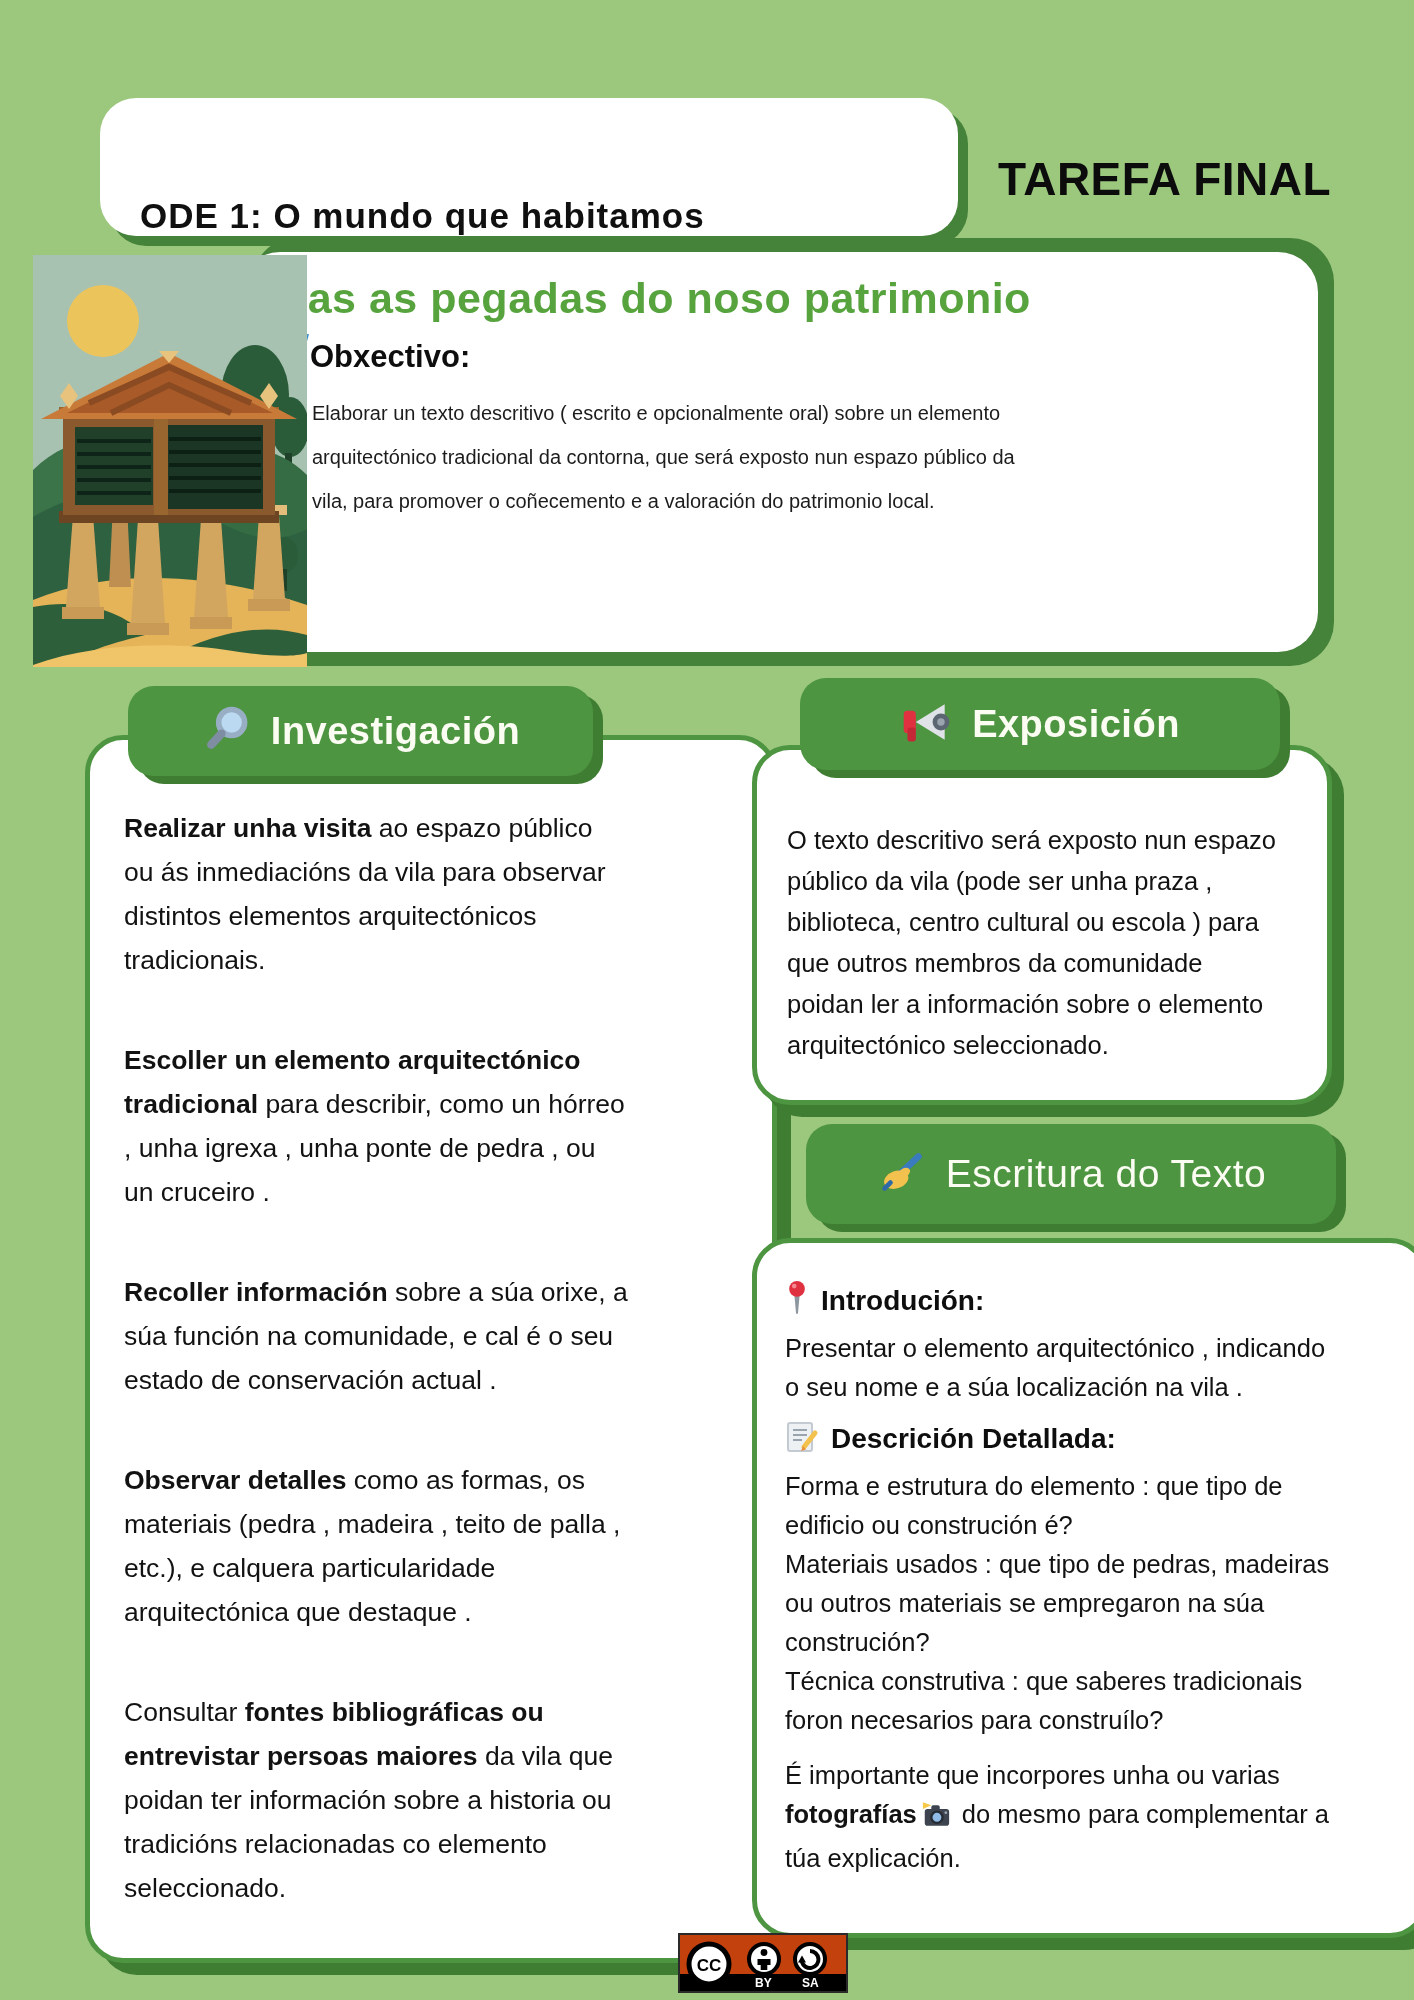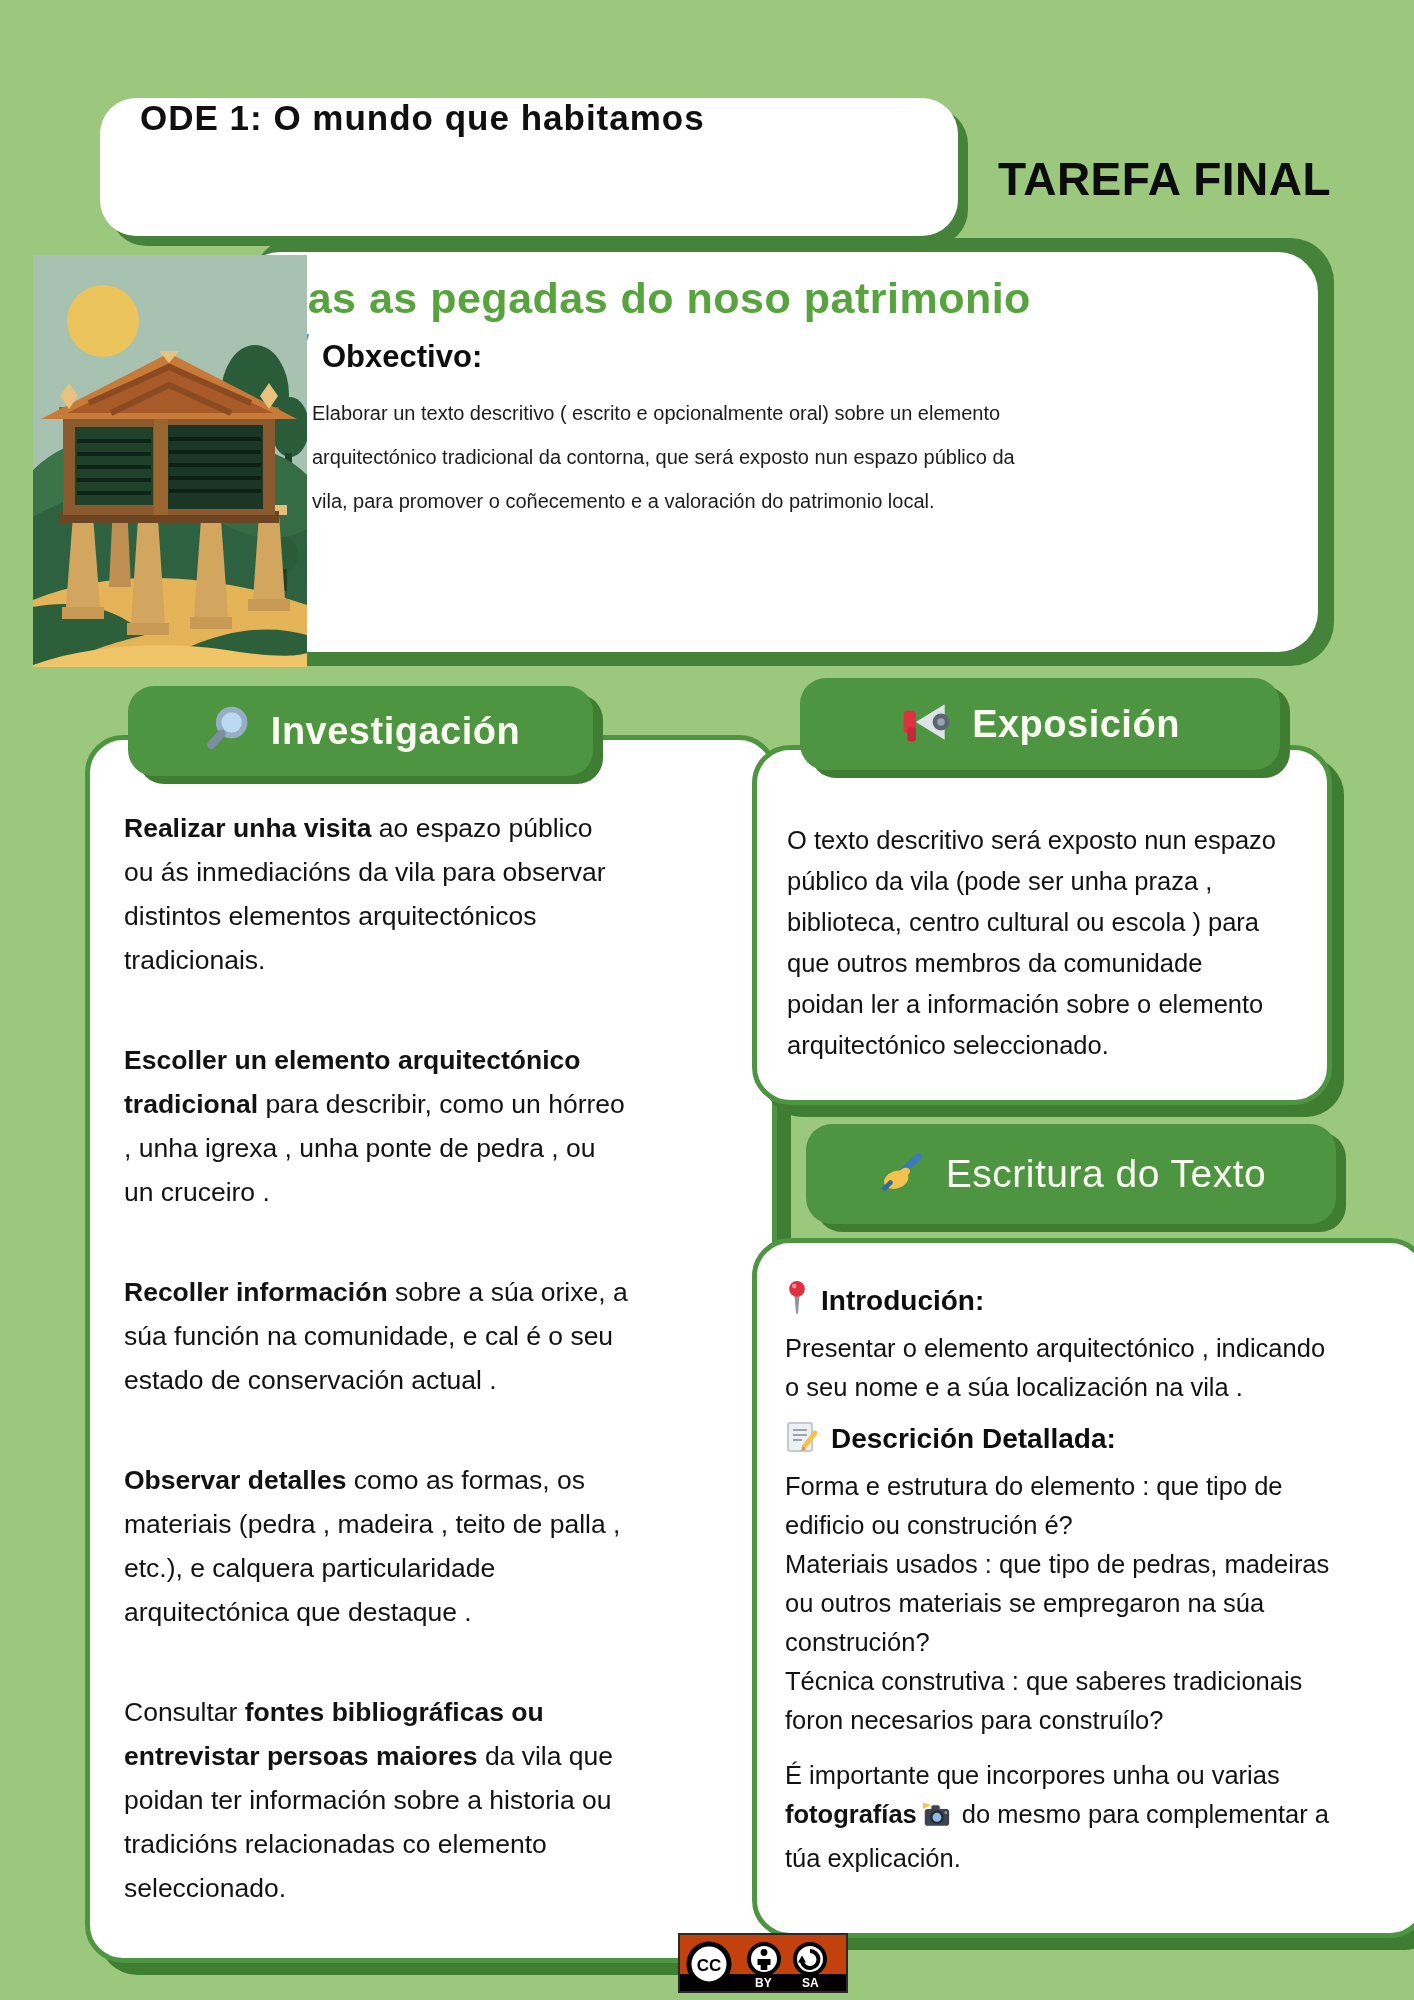--- a/index.html
+++ b/index.html
@@ -1,34 +1,34 @@
 <!DOCTYPE html>
 <html><head>
 <meta charset="utf-8">
 <style>
   html,body{margin:0;padding:0;}
   .page{position:relative;width:1414px;height:2000px;background:#9cc87e;
         font-family:"Liberation Sans","DejaVu Sans",sans-serif;overflow:hidden;color:#141414;}
 
   
   .header-box{position:absolute;left:100px;top:98px;width:858px;height:138px;background:#ffffff;
-              border-radius:36px;box-shadow:10px 10px 0 #45823a;display:flex;align-items:flex-start;
+              border-radius:36px;box-shadow:10px 10px 0 #45823a;display:flex;align-items:flex-end;
               padding-left:40px;box-sizing:border-box;z-index:6;}
   .header-box .unit{font-size:35px;font-weight:700;letter-spacing:1px;color:#101010;}
   .badge-final{position:absolute;left:998px;top:152px;font-size:46px;font-weight:800;
                letter-spacing:.5px;color:#0c0c0c;z-index:6;}
 
   
   .hero-shadow{position:absolute;left:252px;top:238px;width:1082px;height:428px;background:#45823a;
                border-radius:44px;z-index:1;}
   .hero-card{position:absolute;left:240px;top:252px;width:1078px;height:400px;background:#ffffff;
              border-radius:40px;z-index:2;}
   .hero-content{position:absolute;left:26px;top:22px;width:1010px;}
   .hero-title{margin:0 0 10px 0;font-size:43px;font-weight:800;color:#57a33e;letter-spacing:.5px;}
-  .obj-row{display:flex;align-items:center;gap:12px;margin:0 0 10px 0;}
+  .obj-row{display:flex;align-items:center;margin:0 0 10px 0;}
   .obj-label{font-size:31px;font-weight:800;color:#0e0e0e;}
   .obj-text{margin:0 0 0 46px;width:705px;font-size:20px;line-height:44px;color:#1c1c1c;}
 
   .illustration{position:absolute;left:33px;top:255px;width:274px;height:412px;z-index:3;line-height:0;}
 
   
   .sec-btn{position:absolute;background:#4d9540;border-radius:26px;display:flex;align-items:center;
            justify-content:center;gap:18px;color:#fbfcf2;box-shadow:10px 8px 0 #3f7d33;z-index:4;text-align:right;}
   .sec-btn .t{font-size:38px;font-weight:800;letter-spacing:.5px;}
   #btn-inv{left:128px;top:686px;width:465px;height:90px;}

